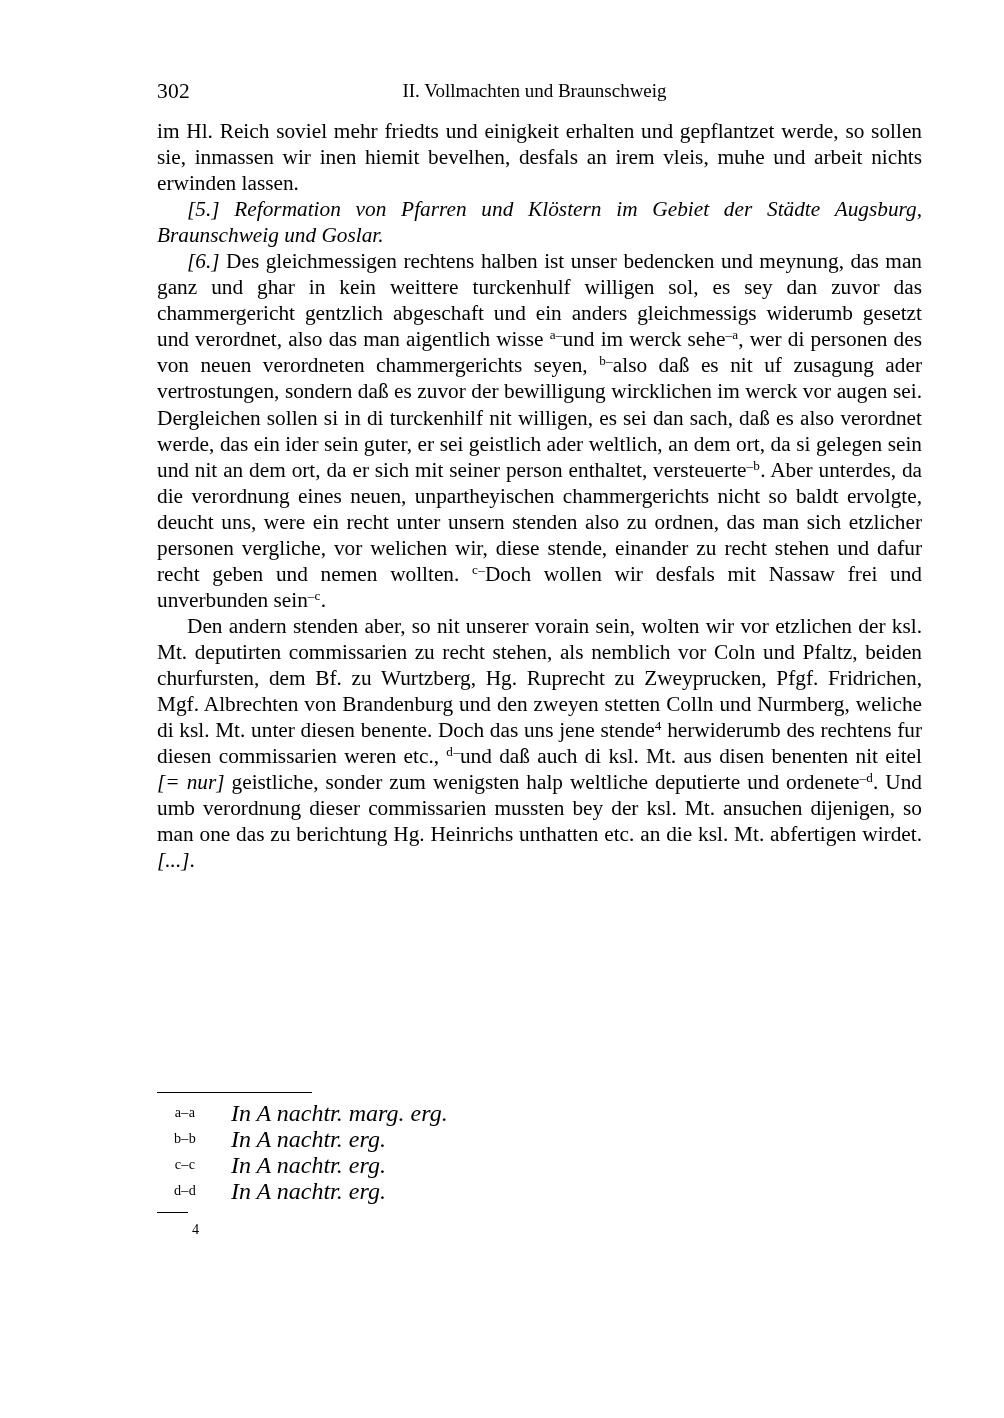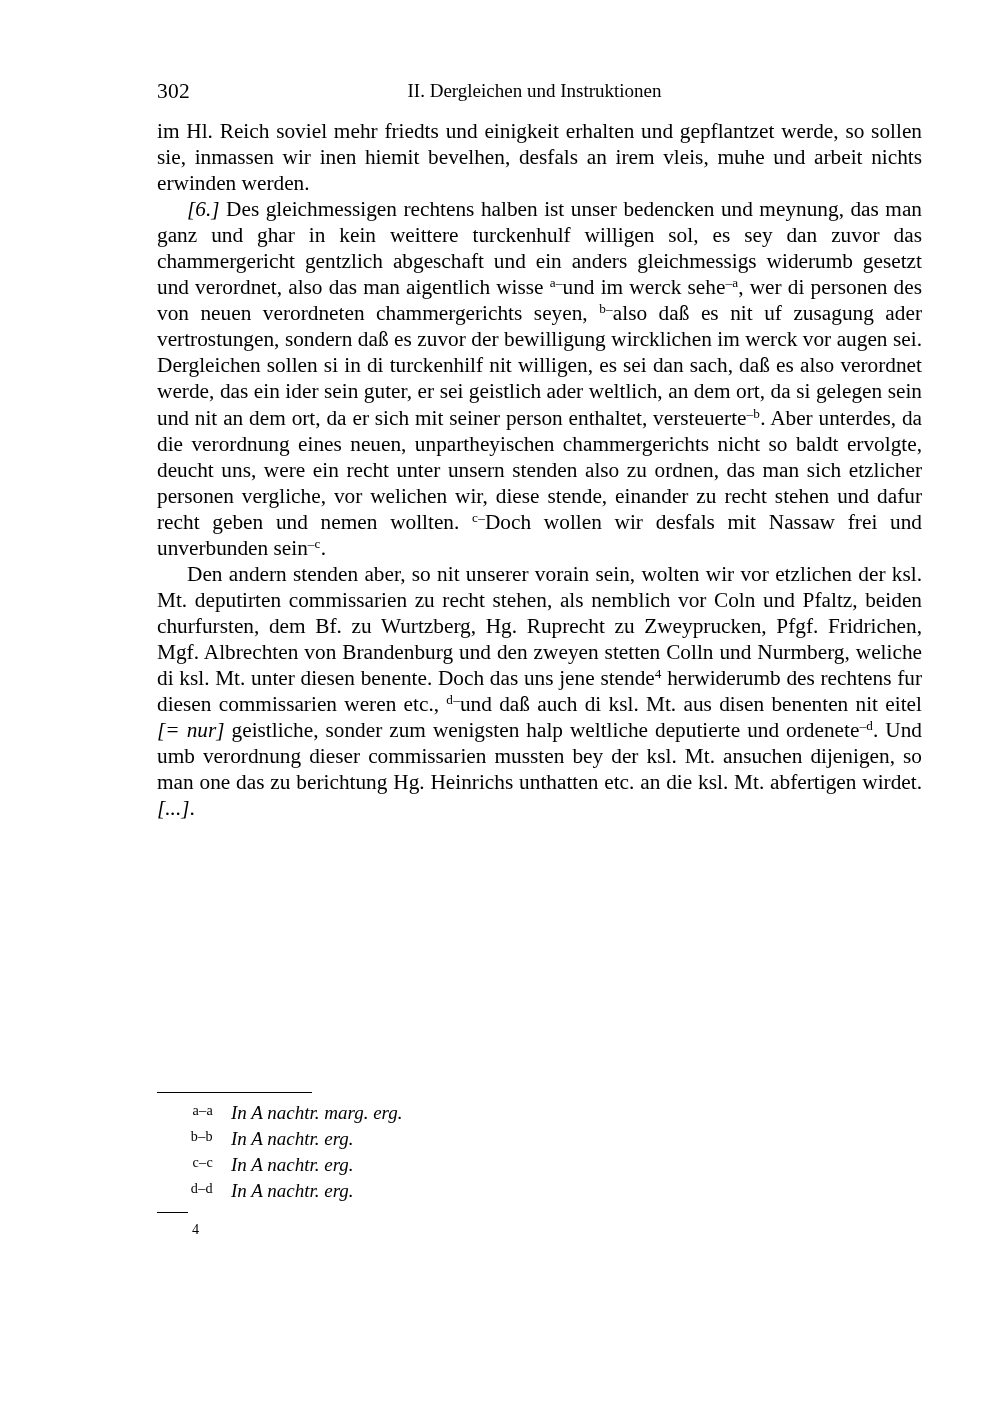--- a/index.html
+++ b/index.html
@@ -108,31 +108,31 @@
   }
   .app-row {
     display: flex;
     align-items: baseline;
     margin: 0;
     height: 26px;
   }
   .app-sig {
     width: 56px;
     flex: 0 0 56px;
-    text-align: right;
+    text-align: center;
     font-size: 14.2px;
     line-height: 26px;
     font-style: normal;
     letter-spacing: 0.3px;
     position: relative;
     top: -4px;
   }
   .app-text {
     padding-left: 18px;
-    font-size: 19px;
+    font-size: 24px;
     line-height: 26px;
     font-style: italic;
   }
 
   
   .footnotes {
     position: absolute;
     left: 157px;
     top: 1212px;
     width: 765px;
@@ -158,28 +158,32 @@
     font-style: italic;
   }
 </style>
 </head>
 <body>
 
 <div class="page">
 
   <div class="running-head">
     <span class="folio">302</span>
-    <span class="head-title">II. Dergleichen und Instruktionen</span>
+    <span class="head-title">II. Vollmachten und Braunschweig</span>
   </div>
 
   <div class="textblock">
 
-    <p class="para">im Hl. Reich soviel mehr friedts und einigkeit erhalten und gepflantzet werde, so sollen sie, inmassen wir inen hiemit bevelhen, desfals an irem vleis, muhe und arbeit nichts erwinden werden.</p>
-
-
+    <p class="para">im Hl. Reich soviel mehr friedts und einigkeit erhalten und gepflantzet werde, so sollen sie, inmassen wir inen hiemit bevelhen, desfals an irem vleis, muhe und arbeit nichts erwinden lassen.</p>
+
+
+    <p class="para indent ital">
+      <span>[5.]</span>
+      <span>Reformation von Pfarren und Klöstern im Gebiet der Städte Augsburg, Braunschweig und Goslar.</span>
+    </p>
 
     <p class="para indent">
       <span class="it">[6.]</span>
       <span>Des gleichmessigen rechtens halben ist unser bedencken und meynung, das man ganz und ghar in kein weittere turckenhulf willigen sol, es sey dan zuvor das chammergericht gentzlich abgeschaft und ein anders gleichmessigs widerumb gesetzt und verordnet, also das man aigentlich wisse </span><sup class="sig">a–</sup><span>und im werck sehe</span><sup class="sig">–a</sup><span>, wer di personen des von neuen verordneten chammergerichts seyen, </span><sup class="sig">b–</sup><span>also daß es nit uf zusagung ader vertrostungen, sondern daß es zuvor der bewilligung wircklichen im werck vor augen sei. Dergleichen sollen si in di turckenhilf nit willigen, es sei dan sach, daß es also verordnet werde, das ein ider sein guter, er sei geistlich ader weltlich, an dem ort, da si gelegen sein und nit an dem ort, da er sich mit seiner person enthaltet, versteuerte</span><sup class="sig">–b</sup><span>. Aber unterdes, da die verordnung eines neuen, unpartheyischen chammergerichts nicht so baldt ervolgte, deucht uns, were ein recht unter unsern stenden also zu ordnen, das man sich etzlicher personen vergliche, vor welichen wir, diese stende, einander zu recht stehen und dafur recht geben und nemen wollten. </span><sup class="sig">c–</sup><span>Doch wollen wir desfals mit Nassaw frei und unverbunden sein</span><sup class="sig">–c</sup><span>.</span>
     </p>
 
     <p class="para indent">
       <span>Den andern stenden aber, so nit unserer vorain sein, wolten wir vor etzlichen der ksl. Mt. deputirten commissarien zu recht stehen, als nemblich vor Coln und Pfaltz, beiden churfursten, dem Bf. zu Wurtzberg, Hg. Ruprecht zu Zweyprucken, Pfgf. Fridrichen, Mgf. Albrechten von Brandenburg und den zweyen stetten Colln und Nurmberg, weliche di ksl. Mt. unter diesen benente. Doch das uns jene stende</span><sup class="fnref">4</sup><span> herwiderumb des rechtens fur diesen commissarien weren etc., </span><sup class="sig">d–</sup><span>und daß auch di ksl. Mt. aus disen benenten nit eitel </span><span class="it">[= nur]</span><span> geistliche, sonder zum wenigsten halp weltliche deputierte und ordenete</span><sup class="sig">–d</sup><span>. Und umb verordnung dieser commissarien mussten bey der ksl. Mt. ansuchen dijenigen, so man one das zu berichtung Hg. Heinrichs unthatten etc. an die ksl. Mt. abfertigen wirdet. </span><span class="it">[...]</span><span>.</span>
     </p>
 

